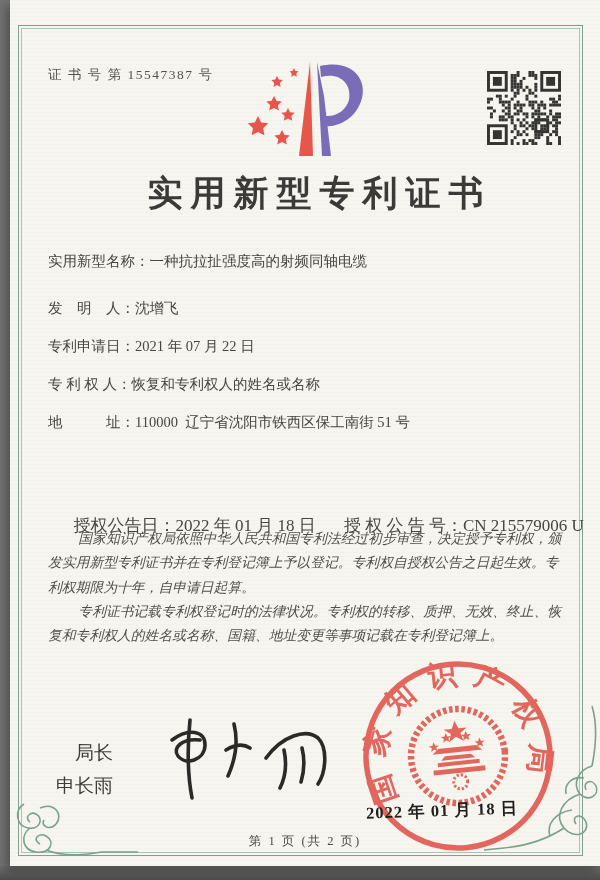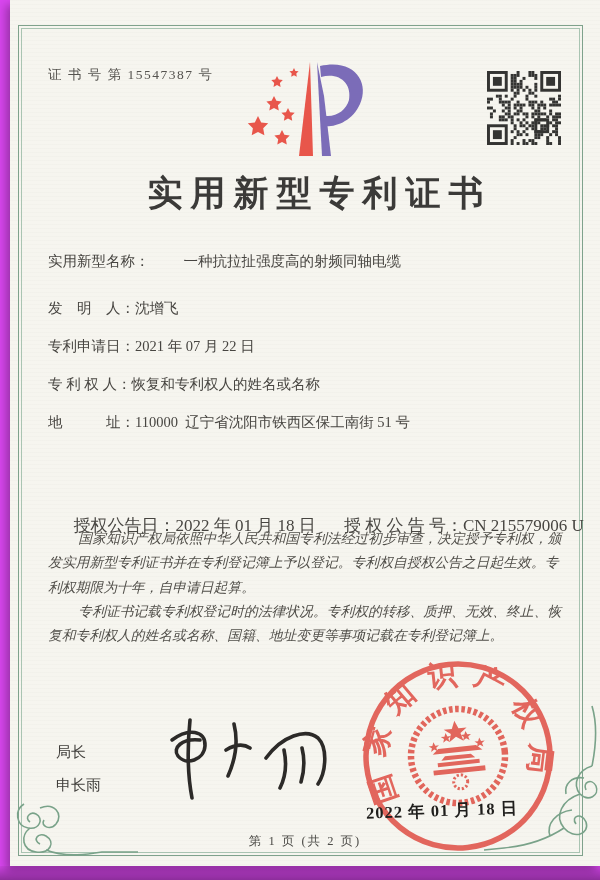--- a/index.html
+++ b/index.html
@@ -1,19 +1,19 @@
 <!DOCTYPE html>
 <html><head>
 <meta charset="utf-8">
 <style>
   * { margin:0; padding:0; box-sizing:border-box; }
   html,body { width:600px; height:880px; overflow:hidden; background:#e9e9e7; }
   body { font-family:"Liberation Serif", serif; }
 
-  .photo { position:relative; width:600px; height:880px; background:#d946ef; overflow:hidden; }
+  .photo { position:relative; width:600px; height:880px; background:#737373; overflow:hidden; }
   .photo::after { content:""; position:absolute; left:0; bottom:0; width:100%; height:14px;
     background:linear-gradient(to bottom, rgba(0,0,0,.05), rgba(0,0,0,.35)); }
 
   .paper { position:absolute; left:10px; top:0; width:590px; height:866px;
     background:#f6f5ef;
     background-image:repeating-linear-gradient(to bottom, rgba(90,110,90,.022) 0 1px, transparent 1px 4px);
     box-shadow:-4px 5px 9px rgba(0,0,0,.30); }
 
   .frame { position:absolute; left:8px; top:25px; width:565px; height:831px;
     border:1px solid #7fa28c; }
@@ -22,32 +22,32 @@
   .cert-number { position:absolute; left:38px; top:66px; font-size:13.5px; color:#55534f; letter-spacing:1.5px; }
 
   .logo { position:absolute; left:228px; top:56px; }
   .qr { position:absolute; left:477px; top:71px; width:74px; height:74px; }
 
   .title { position:absolute; left:0; top:170px; width:100%; text-align:center;
     font-size:35px; font-weight:bold; letter-spacing:8px; color:#3b3a38;padding-left:29px; }
 
   .fields { position:absolute; left:38px; top:252px; right:26px; font-size:14.5px; color:#474541; }
   .field-row { display:flex; line-height:19px; margin-bottom:19px; white-space:pre; }
-  .field-row:first-child { margin-bottom:28px;gap:34px; }
+  .field-row:first-child { margin-bottom:28px; }
   .field-label { flex:0 0 auto; }
   .field-value { white-space:pre-wrap; }
 
   .grant-row { position:absolute; left:38px; top:494px; right:26px; font-size:17px; color:#474541; white-space:pre; }
   .grant-number-group { position:absolute; left:262px; top:0; }
 
   .paragraphs { position:absolute; left:38px; top:527px; width:520px;
     font-size:13.8px; line-height:1.76; color:#504e49; font-style:italic; }
   .paragraphs p { text-indent:2.2em; }
 
-  .signer { position:absolute; left:46px; top:736px; font-size:15px; color:#3e3c39; line-height:33px; }
+  .signer { position:absolute; left:46px; top:736px; font-size:19px; color:#3e3c39; line-height:33px;text-align:right; }
   .signature { position:absolute; left:138px; top:706px; }
 
   .seal { position:absolute; left:340px; top:648px; }
   .seal-date { position:absolute; left:356px; top:800px; font-size:16.5px; font-weight:bold;
     color:#1f1e1c; letter-spacing:1px; transform:rotate(-2deg); white-space:pre; }
 
   .footer { position:absolute; left:0; top:833px; width:100%; text-align:center;
     font-size:12.5px; color:#4b4a46; letter-spacing:2px; }
 
   .corner-bl { position:absolute; left:0px; top:792px; }

